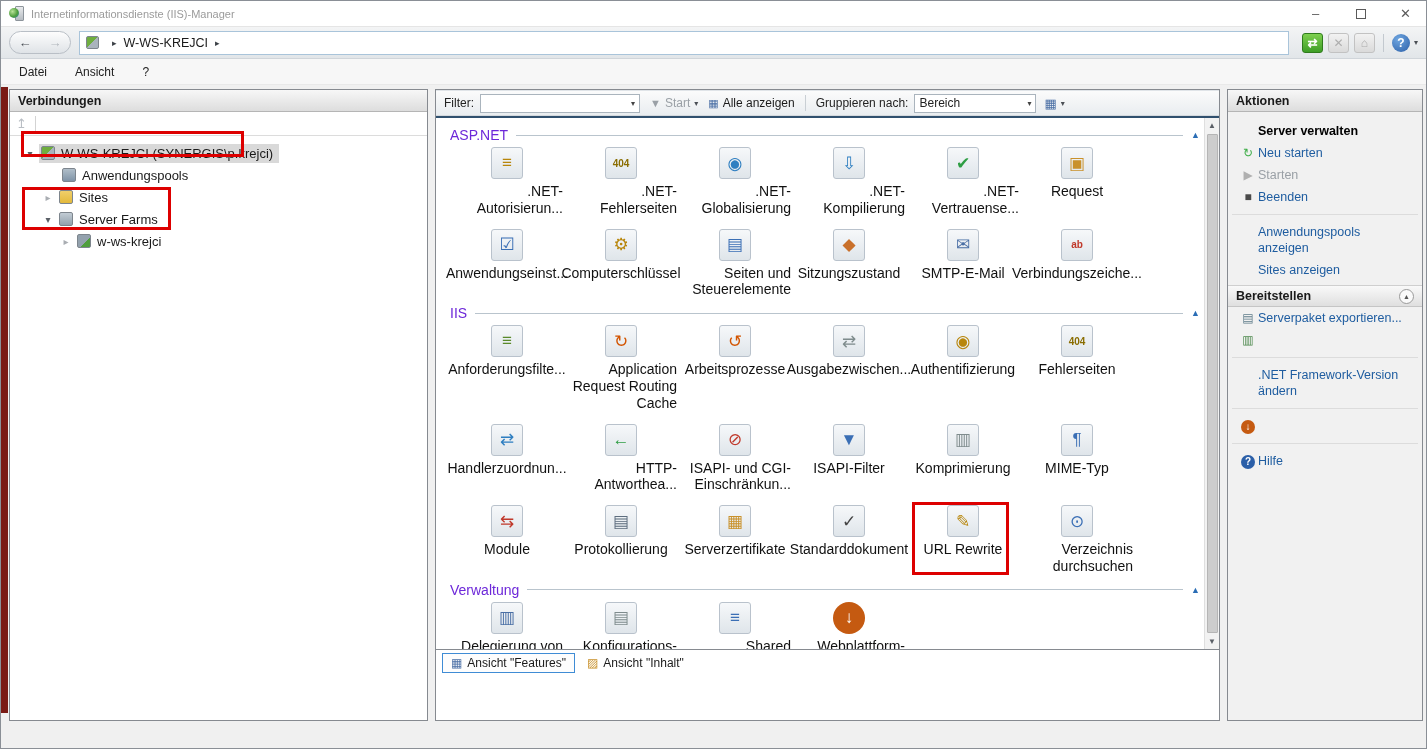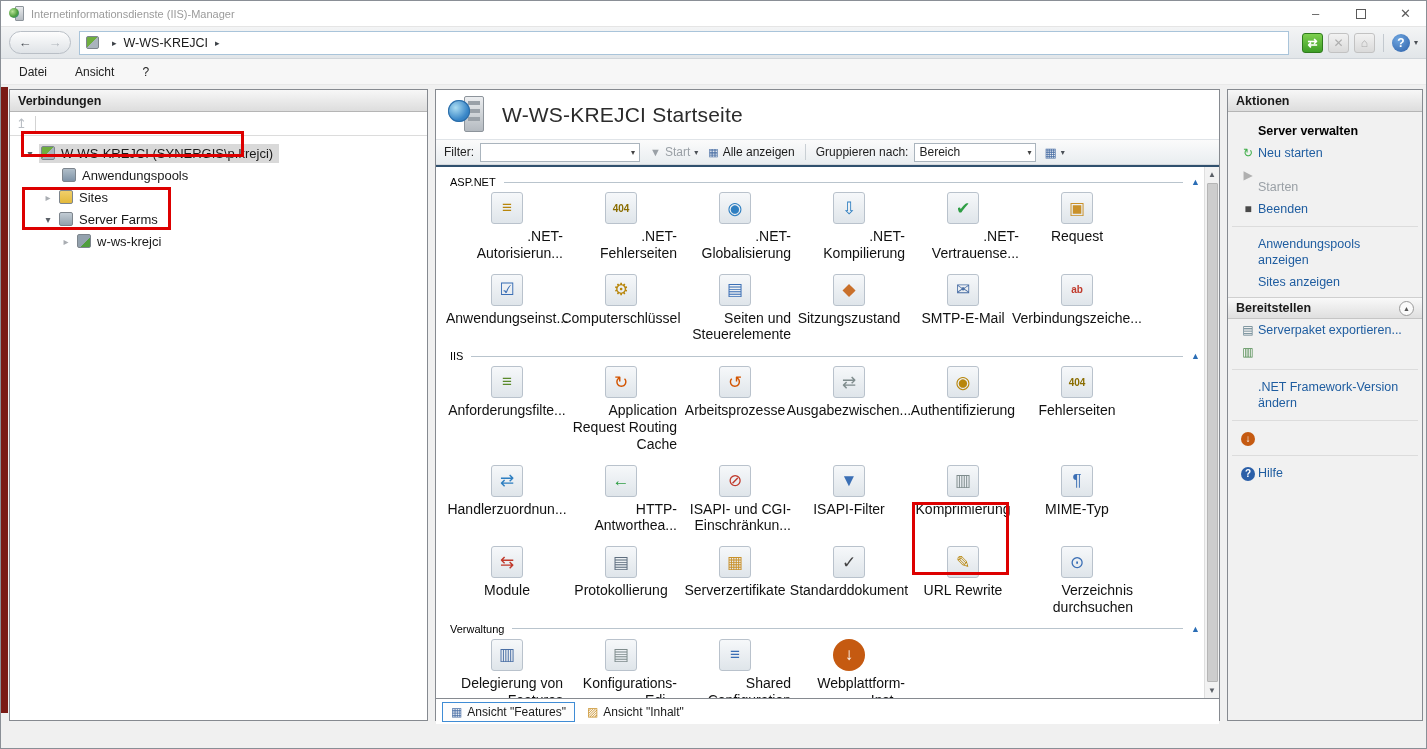--- a/index.html
+++ b/index.html
@@ -88,21 +88,21 @@
   .fb-glyph { margin-right:4px; font-size:11px; }
   .fb-sep { width:1px; height:16px; background:#c9cfd4; margin-left:10px; }
   .fb-label { margin-left:10px; }
   .viewbtn { display:flex; align-items:center; margin-left:8px; }
   .viewbtn .grid-g { color:#4a6fa5; font-size:13px; }
 
   
   .features-wrap { display:flex; height:533px; border-top:2px solid #30506e; }
   .features-area { flex:1; overflow:hidden; padding:2px 4px 0 14px; }
   .fsection-head { display:flex; align-items:center; margin:7px 0 4px 0; }
-  .fsection-title { color:#000000; font-size:11px; margin-right:8px; white-space:nowrap; }
+  .fsection-title { color:#6d28d9; font-size:14px; margin-right:8px; white-space:nowrap; }
   .fsection-rule { flex:1; height:1px; background:#b9c4cd; }
   .fsection-caret { color:#2a6db5; font-size:9px; margin-left:8px; }
   .fgrid { display:grid; grid-template-columns:repeat(6,114px); justify-items:center; row-gap:12px; margin-bottom:6px; }
   .feature { width:112px; display:flex; flex-direction:column; align-items:center; cursor:default; }
   .ficon { width:32px; height:32px; border:1px solid #b9c2cc; border-radius:3px;
            background:linear-gradient(#f6f8fa,#dfe5ea); display:flex; align-items:center; justify-content:center;
            font-size:17px; margin-bottom:4px; }
   .ficon.circle { border-radius:50%; border:none; font-weight:bold; }
   .ficon .txtg { font-size:10px; font-weight:bold; letter-spacing:0; }
   .flabel { text-align:right; font-size:14px; line-height:1.2; color:#111; }
@@ -117,21 +117,21 @@
   .vtab.active { border:1px solid #3f8cd5; background:#fdfdfd; }
   .vtab .tabglyph { margin-right:5px; font-size:12px; }
 
   
   .actions { left:1226px; width:196px; background:#f1f1f1; }
   .act-body { padding:4px 0 0 0; }
   .act-subhead { font-weight:bold; font-size:12.5px; padding:8px 10px 4px 30px; color:#000; }
   .act-row { display:flex; align-items:flex-start; padding:3px 8px 3px 10px; }
   .act-ico { width:20px; flex:0 0 auto; text-align:center; font-size:12px; line-height:16px; }
   .act-link { color:#1f5da0; font-size:12.5px; line-height:16px; }
-  .act-link.disabled { color:#9aa0a6;margin-top:12px; }
+  .act-link.disabled { color:#9aa0a6; }
   .act-sep { height:1px; background:#dcdcdc; margin:6px 4px; }
   .act-bar { height:22px; background:linear-gradient(#f9f9f9,#dfdfdf); border-top:1px solid #cfcfcf; border-bottom:1px solid #c5c5c5;
              display:flex; align-items:center; padding:0 8px; font-weight:bold; font-size:12.5px; margin-top:4px; }
   .collapse-btn { margin-left:auto; width:15px; height:15px; border-radius:50%; border:1px solid #9a9a9a; background:#fafafa;
                   display:flex; align-items:center; justify-content:center; font-size:7px; color:#555; }
   .circ-ico { width:14px; height:14px; border-radius:50%; color:#fff; font-size:10px; font-weight:bold; display:inline-flex; align-items:center; justify-content:center; margin:1px auto 0; }
 
   
   .statusbar { position:absolute; left:0; top:722px; width:1427px; height:27px; background:#f0f0f0;
                border-top:1px solid #cfcfcf; display:flex; align-items:center; padding:0 18px; font-size:12px; color:#222; }
@@ -239,31 +239,20 @@
         <span class="expander closed">▸</span>
         <span class="row-inner">
             <span class="tree-icon" style="background:linear-gradient(135deg,#93a1ad 0 60%,#4f9e3d 60%);"></span>
         <span>w-ws-krejci</span>
           </span>
       </div>
     </div>
   </section>
 
   <section class="panel main">
-    <div class="page-header">
-      <div class="big-icon">
-        <span class="tower">
-            <i></i>
-            <i></i>
-            <i></i>
-          </span>
-          <span class="orb"></span>
-      </div>
-      <h1 class="page-title">W-WS-KREJCI Startseite</h1>
-    </div>
 
     <div class="filterbar">
       <span>Filter:</span>
       <span class="combo filter">
           <span class="caret">▾</span>
         </span>
       <span class="fb-btn">
         <span class="fb-glyph">▼</span>
         <span>Start</span>
         <span class="dd-caret">▾</span>

